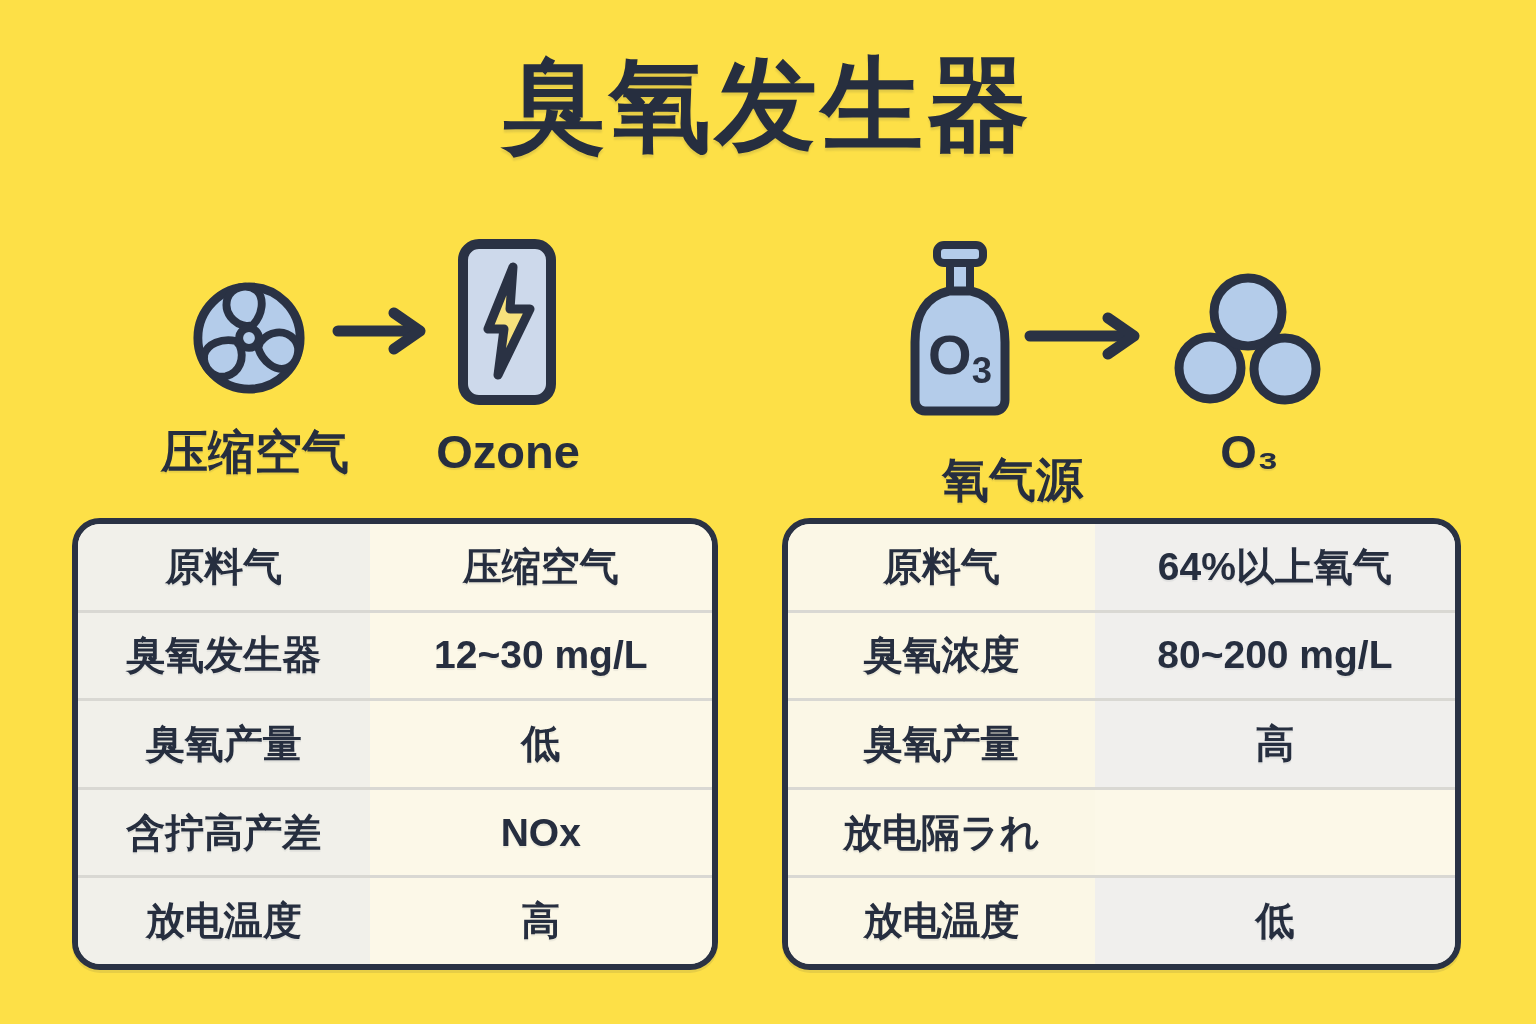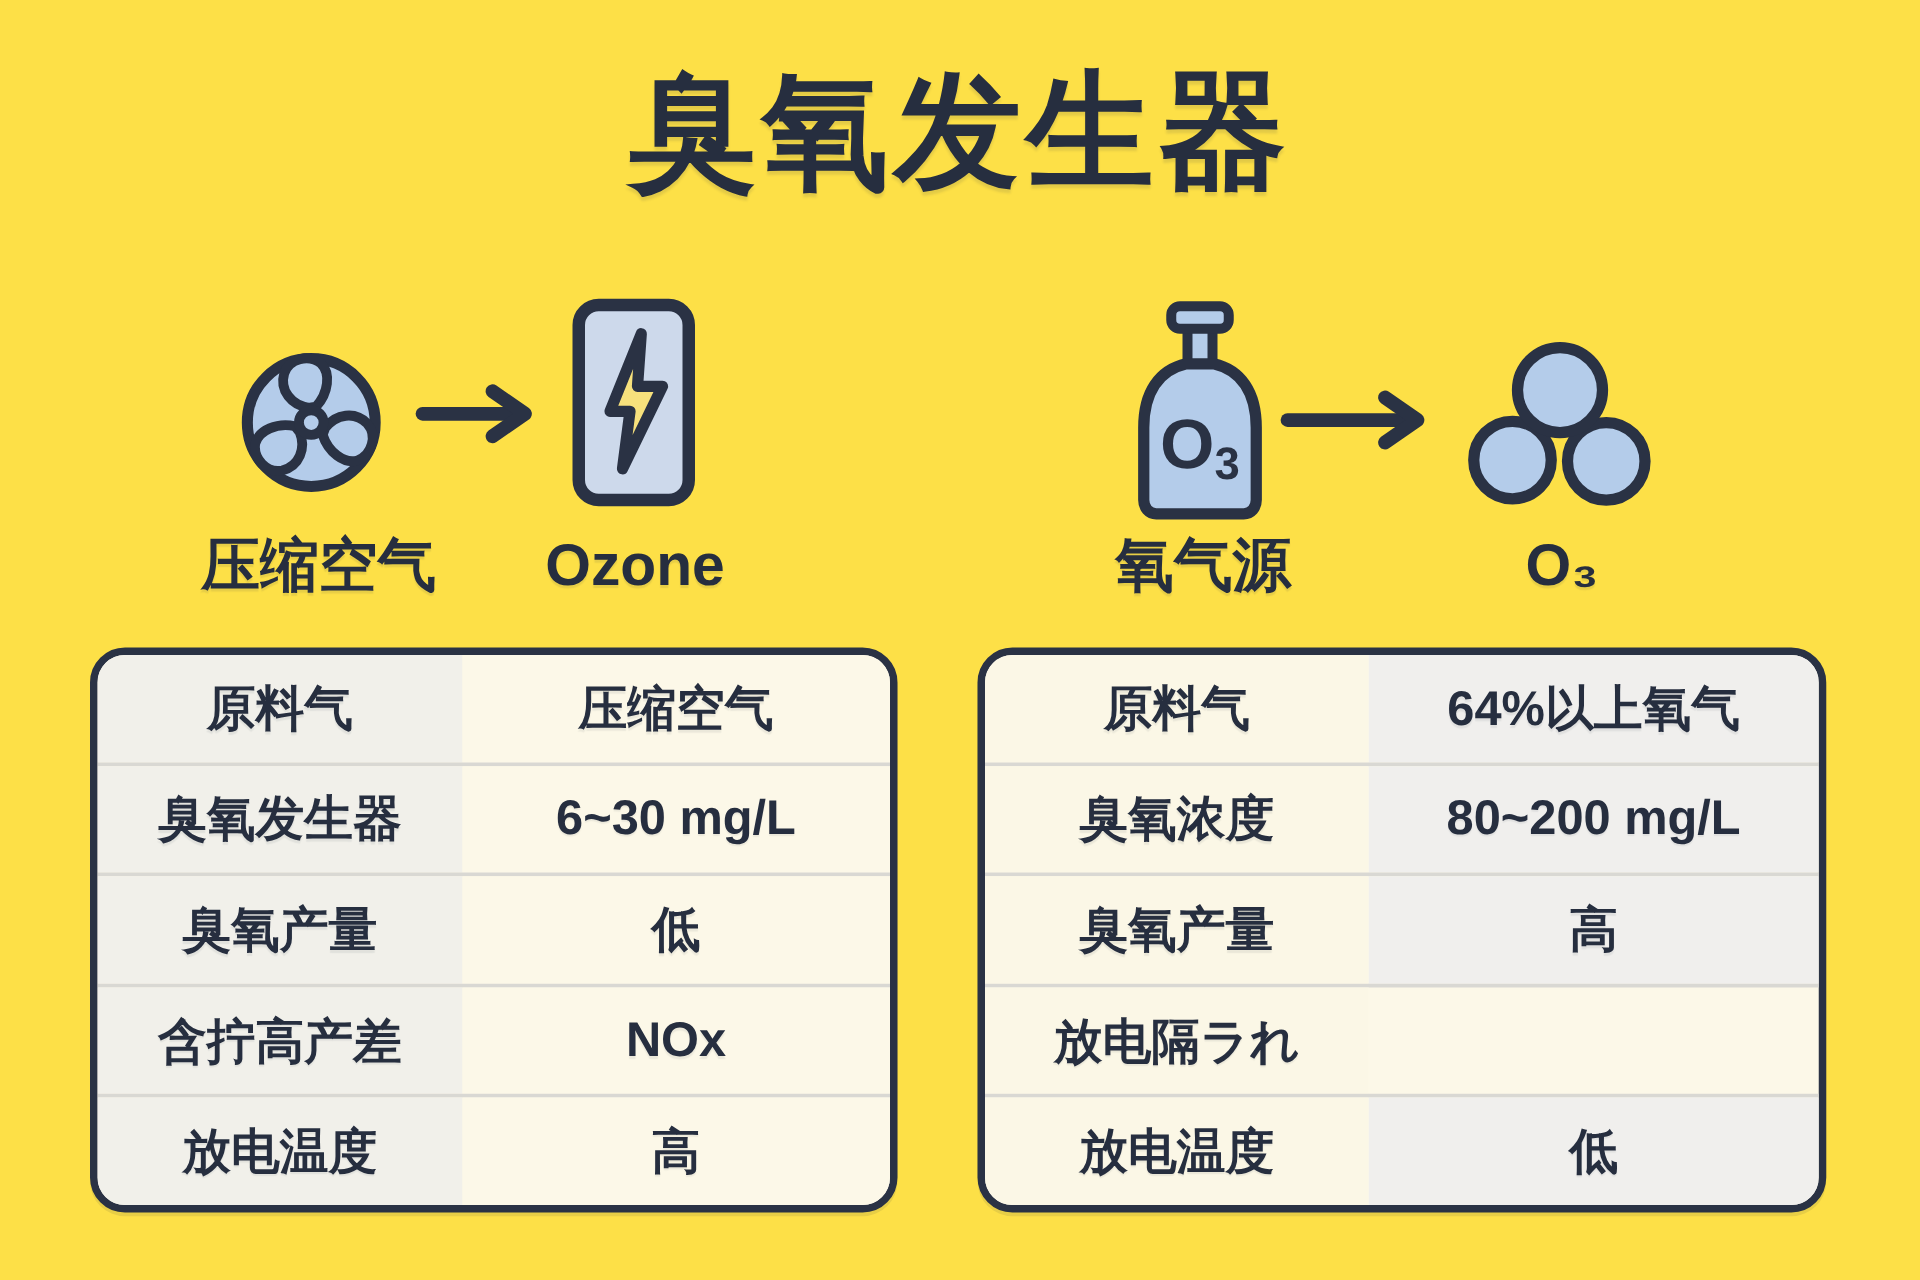--- a/index.html
+++ b/index.html
@@ -119,31 +119,31 @@
     <path d="M8,25 L106,25" stroke="#2A3244" stroke-width="11" stroke-linecap="round" fill="none"></path>
     <path d="M86,7 L112,25 L86,43" stroke="#2A3244" stroke-width="11" stroke-linecap="round" stroke-linejoin="round" fill="none"></path>
   </svg>
 
   <svg class="icon" style="left:1172px; top:272px;" width="150" height="135" viewBox="0 0 150 135">
     <circle cx="38" cy="96" r="31" fill="#B4CCEA" stroke="#2A3244" stroke-width="9"></circle>
     <circle cx="113" cy="97" r="31" fill="#B4CCEA" stroke="#2A3244" stroke-width="9"></circle>
     <circle cx="76" cy="40" r="34" fill="#B4CCEA" stroke="#2A3244" stroke-width="9"></circle>
   </svg>
 
-  <div class="flow-label" style="left:860px; width:205px;">氧气源</div>
+  <div class="flow-label" style="left:910px; width:205px;margin-top:28px;">氧气源</div>
   <div class="flow-label o3" style="left:1152px; width:195px;">O₃</div>
 
   <div class="spec-table t-left">
     <div class="t-row">
       <div class="t-cell c-label">原料气</div>
       <div class="t-cell c-value">压缩空气</div>
     </div>
     <div class="t-row">
       <div class="t-cell c-label">臭氧发生器</div>
-      <div class="t-cell c-value">6~30 mg/L</div>
+      <div class="t-cell c-value">12~30 mg/L</div>
     </div>
     <div class="t-row">
       <div class="t-cell c-label">臭氧产量</div>
       <div class="t-cell c-value">低</div>
     </div>
     <div class="t-row">
       <div class="t-cell c-label">含拧高产差</div>
       <div class="t-cell c-value">NOx</div>
     </div>
     <div class="t-row">

